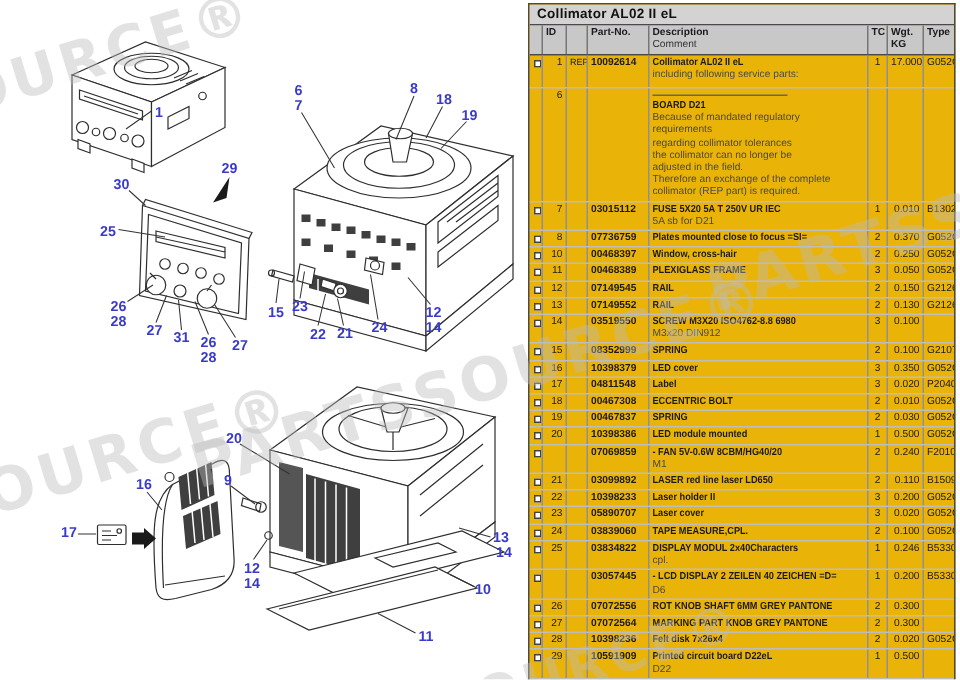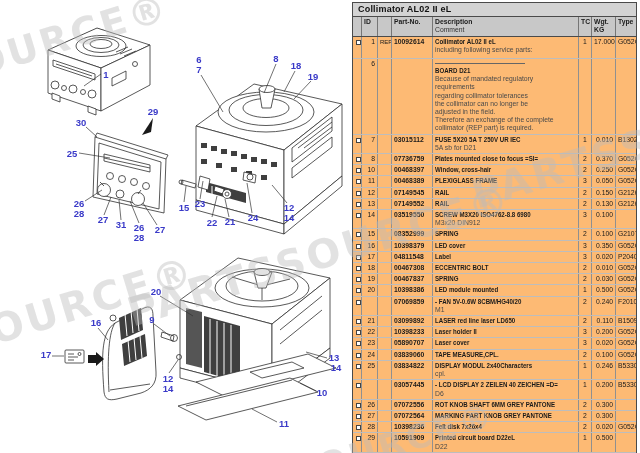--- a/index.html
+++ b/index.html
@@ -3,21 +3,21 @@
 <meta charset="utf-8">
 <style>
   *{box-sizing:border-box;margin:0;padding:0}
   html,body{width:640px;height:453px;overflow:hidden;background:#fff;
     font-family:"Liberation Sans",sans-serif;position:relative}
   .page{position:absolute;inset:0;background:#fff}
   #diagram-svg{position:absolute;left:0;top:0}
 
   
   .parts-table{position:absolute;left:352px;top:2px;width:285px;height:451px;
-    border:1px solid #4a4a4a;border-bottom:none;background:#fdba74;overflow:hidden;
+    border:1px solid #4a4a4a;border-bottom:none;background:#eab308;overflow:hidden;
     font-size:6.8px;line-height:8.2px;color:#1a1a1a}
   .tbl-title{background:#d3d3d3;border-bottom:1px solid #4a4a4a;font-weight:bold;
     font-size:9px;line-height:11px;padding:1px 5px;color:#111;letter-spacing:.2px}
   .tbl-head,.row{display:grid;grid-template-columns:9px 16px 14px 41px 146px 13px 24px 20px}
   .tbl-head{background:#c8c8c8;border-bottom:1px solid #4a4a4a;font-weight:bold;min-height:20px}
   .tbl-head>div{border-right:1px solid #767676;padding:1px 2px}
   .tbl-head>div:last-child{border-right:none}
   .tbl-head .sub{font-weight:normal;color:#333}
   .row{border-bottom:1px solid #bdbdbd;min-height:10px}
   .row>div{border-right:1px solid #909090;padding:1px 2px;overflow:hidden}

